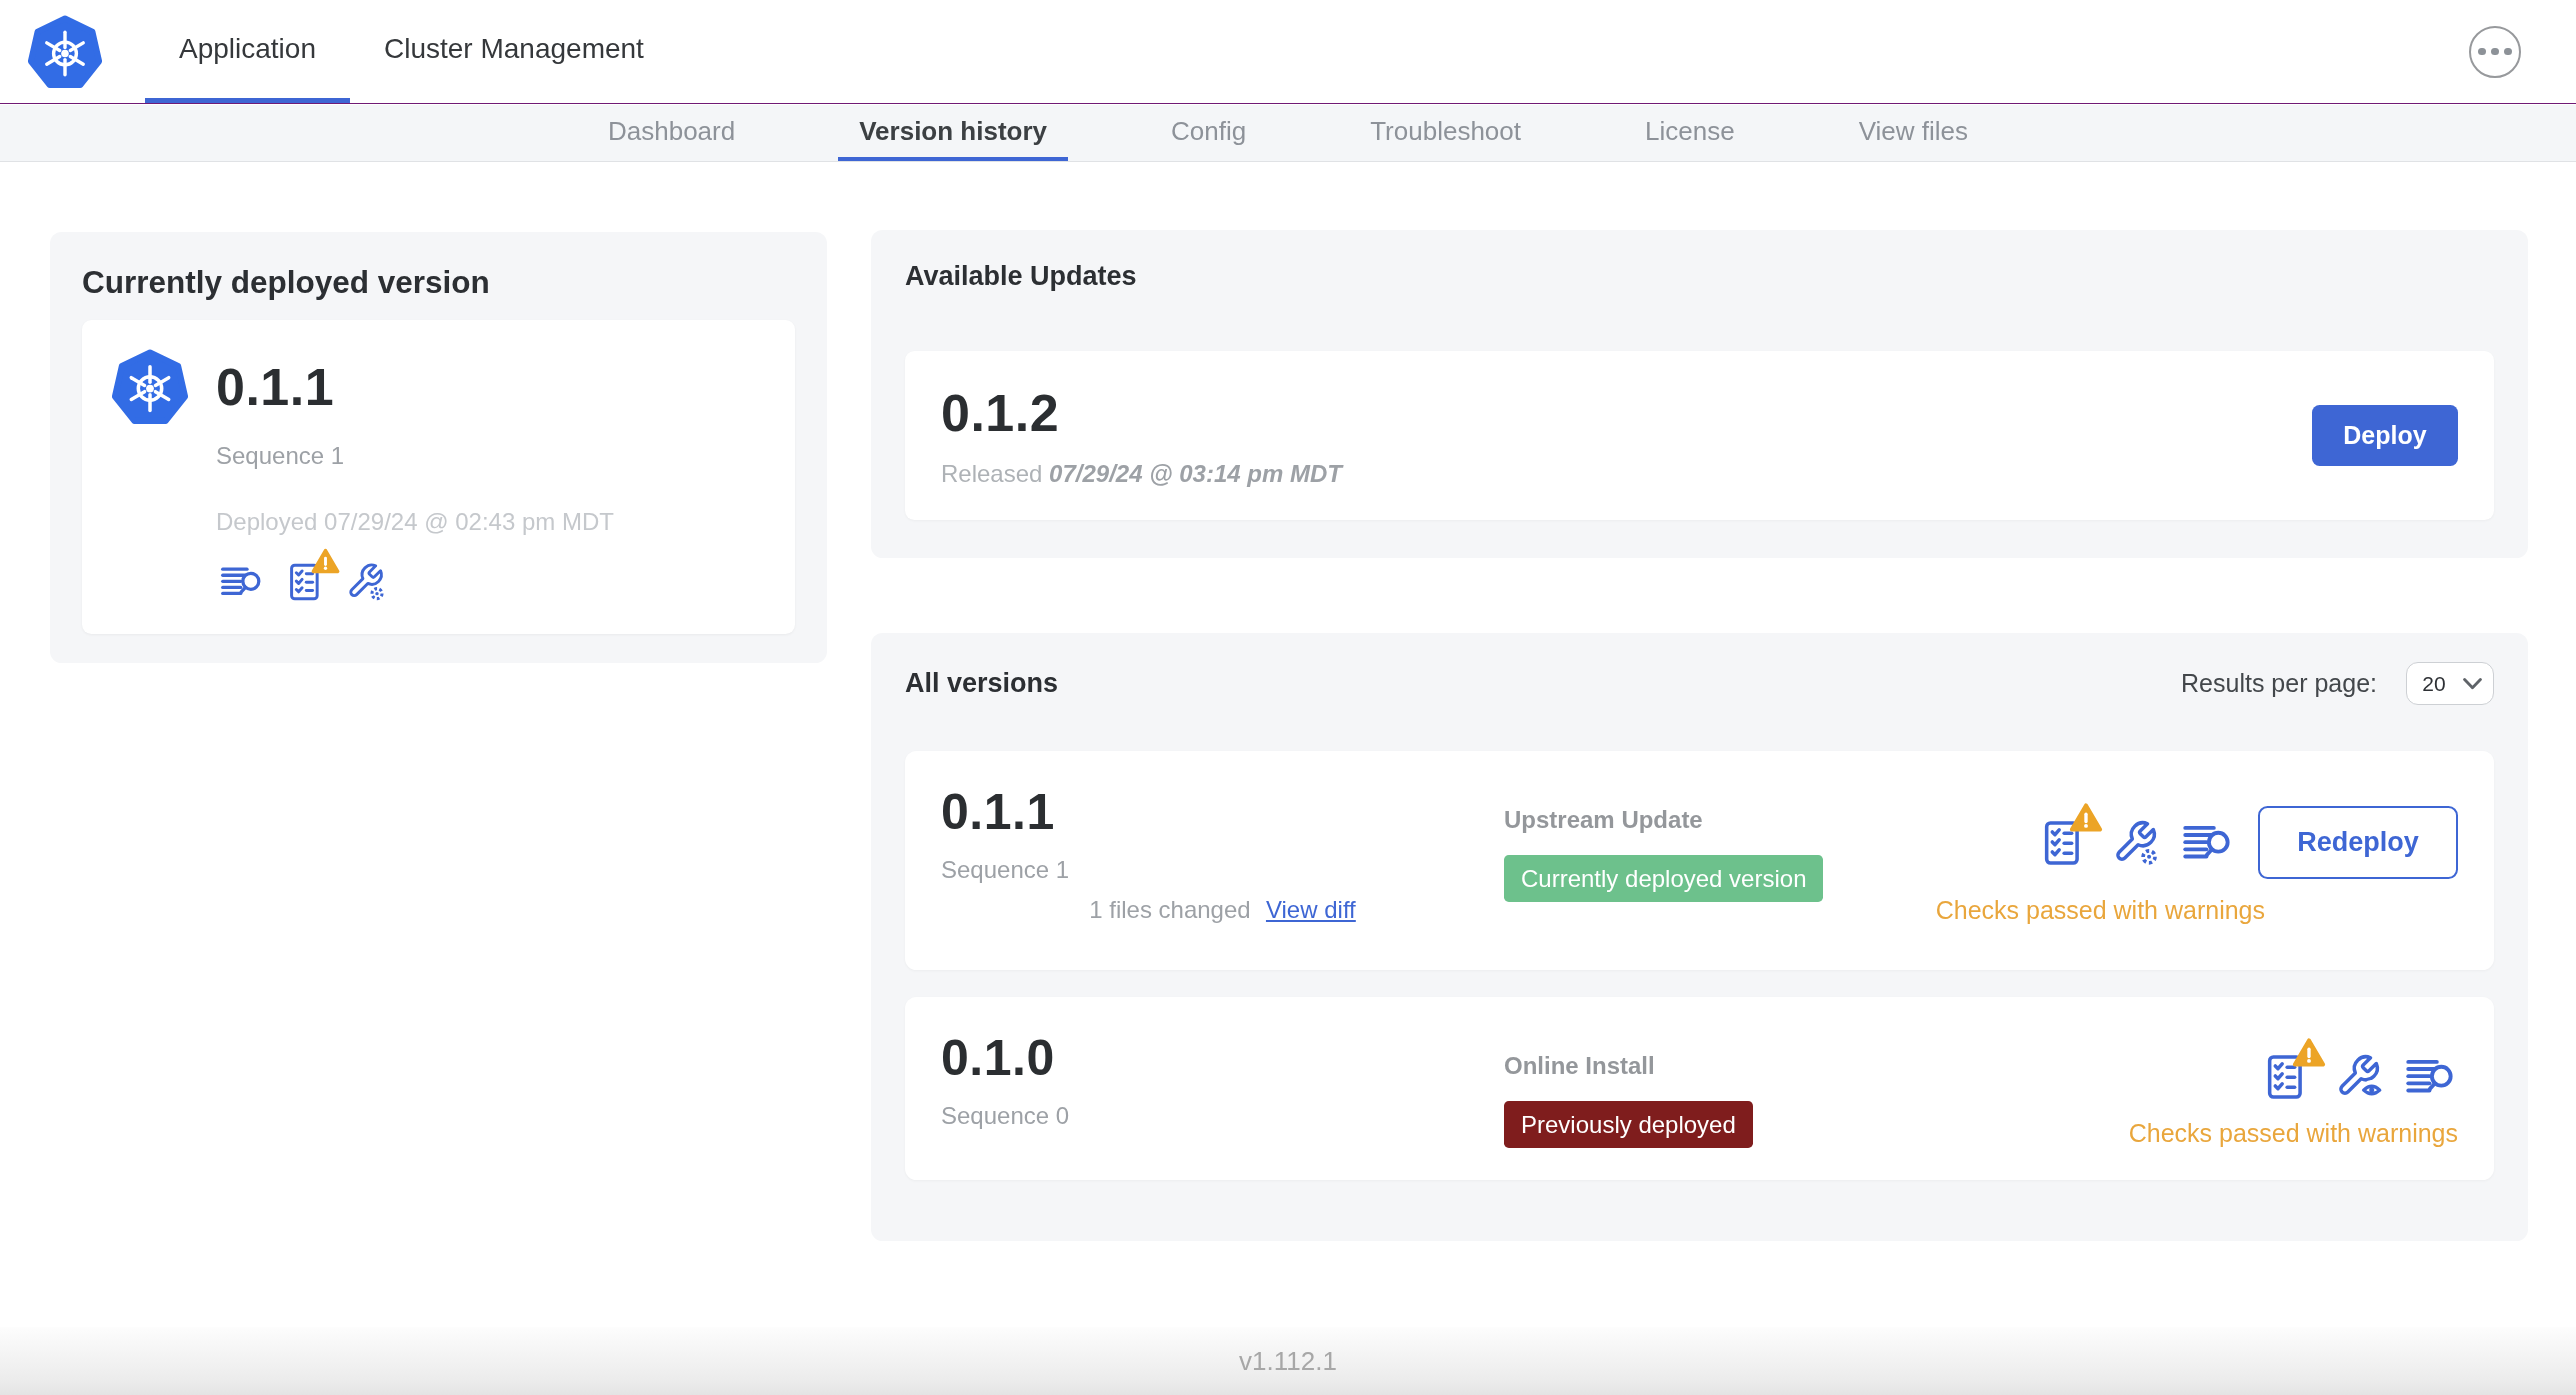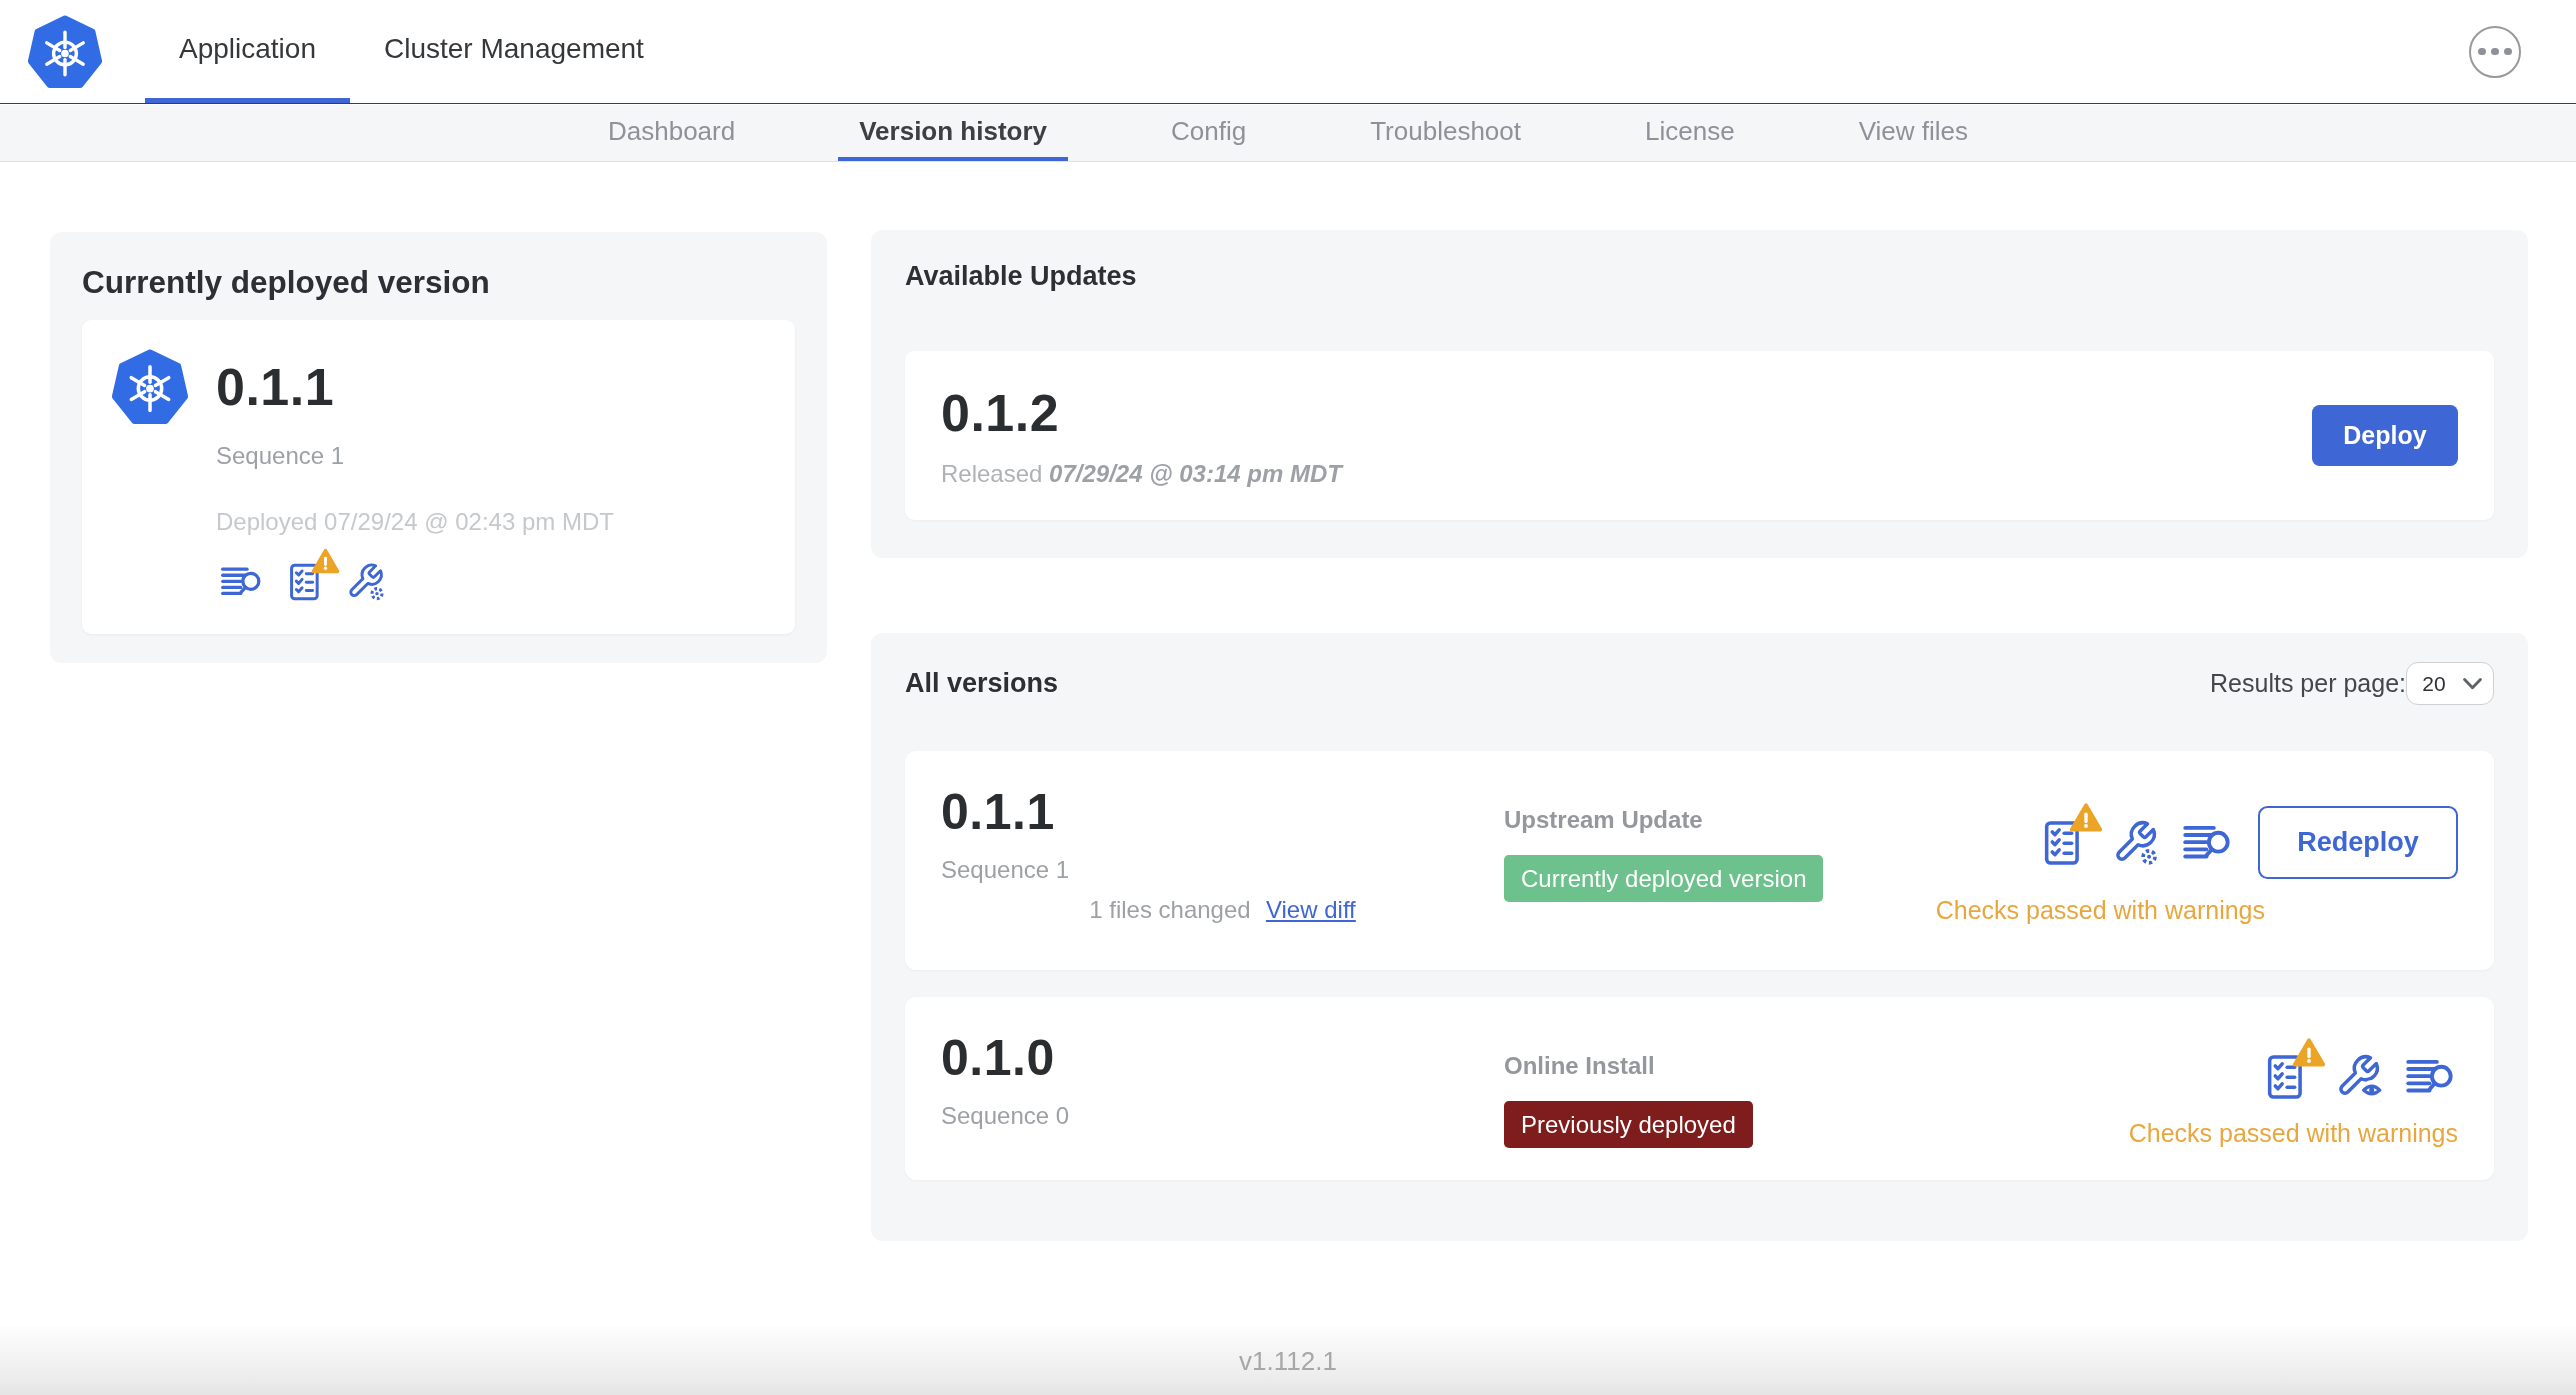--- a/index.html
+++ b/index.html
@@ -69,21 +69,21 @@
   .released { margin-top:17px; font-size:24px; color:#aeb2b6; }
   .released b { color:#9da1a6; font-weight:700;font-style:italic; }
   .deploy-btn {
     width:146px; height:61px; background:#3e66d4; color:#fff; border:none;
     border-radius:7.6px; font-size:25px; font-weight:700; cursor:pointer;
     font-family:"Liberation Sans", sans-serif;
   }
 
   .versions-panel { margin-top:75px; background:#f5f6f8; border-radius:11.5px; padding:29px 34px 61px; }
   .versions-head { display:flex; justify-content:space-between; align-items:center; margin-bottom:46px; }
-  .results { display:flex; align-items:center; gap:0; font-size:25px; color:#43474b; }
+  .results { display:flex; align-items:center; gap:29px; font-size:25px; color:#43474b; }
   .select {
     width:88px; height:43px; background:#fff; border:1.9px solid #cdd0d4; border-radius:12px;
     display:flex; align-items:center; justify-content:space-between;
     padding:0 11.5px 0 15.3px; font-size:21px; color:#2e3135; cursor:pointer;
   }
 
   .version-row {
     background:#fff; border-radius:11.5px; padding:32px 36px;
     display:grid; grid-template-columns:563px 1fr auto;
     box-shadow:0 1px 2.9px rgba(0,0,0,.04);

